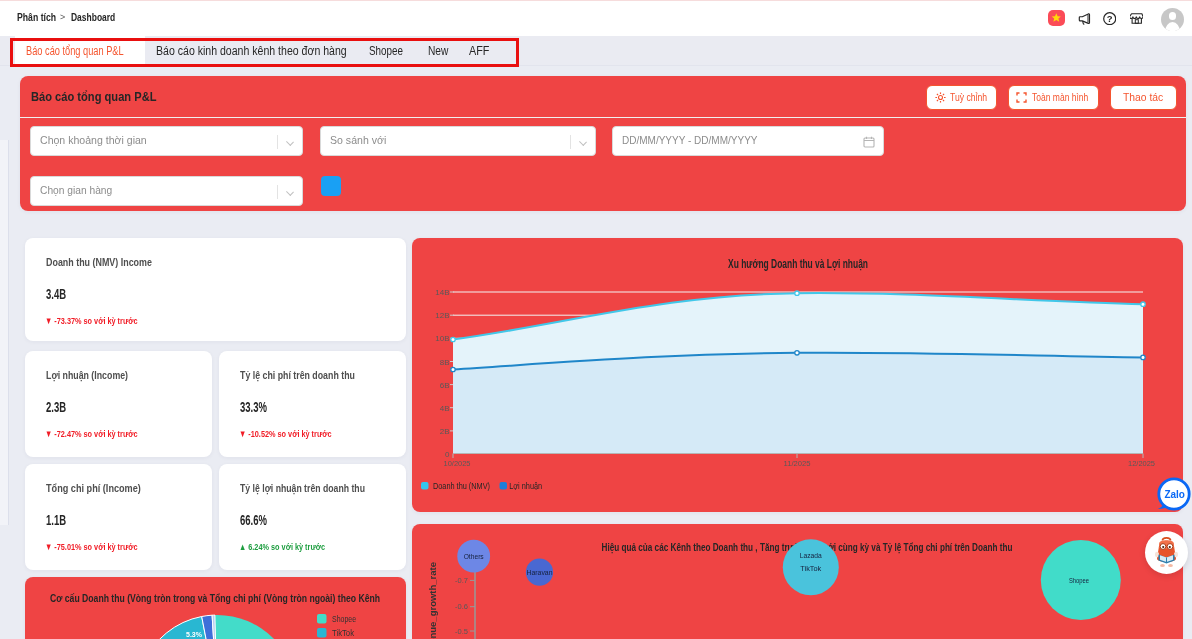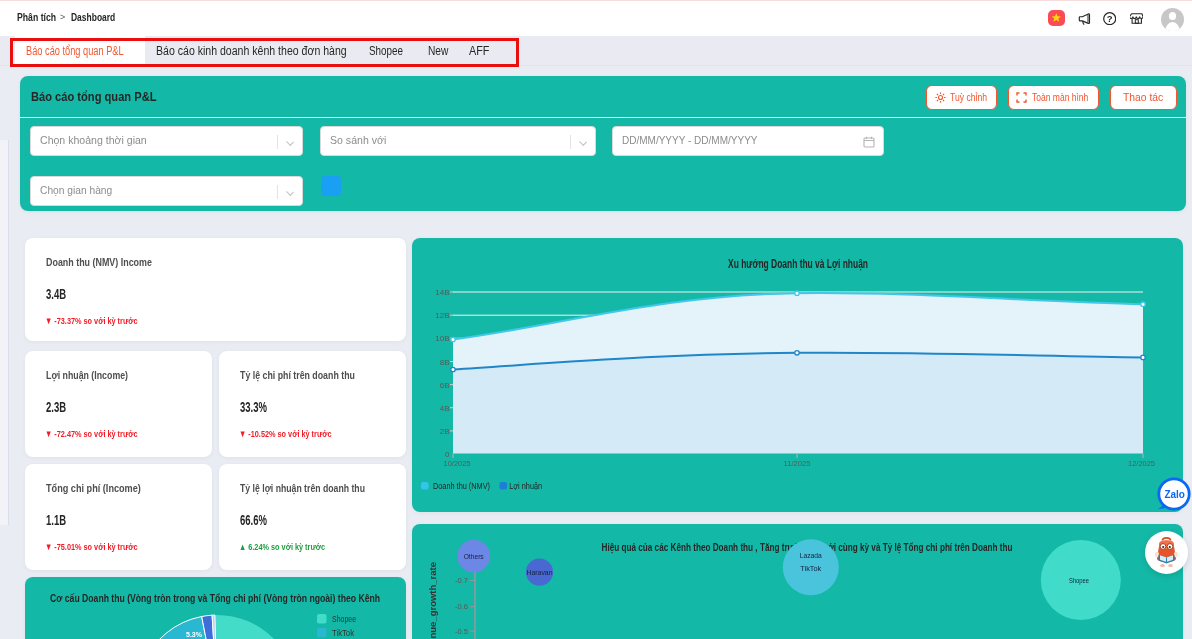--- a/index.html
+++ b/index.html
@@ -1,19 +1,19 @@
 <!DOCTYPE html>
 <html><head>
 <meta charset="utf-8">
 <style>
   * { margin:0; padding:0; box-sizing:border-box; }
   html,body { width:1192px; height:639px; overflow:hidden; font-family:"Liberation Sans",sans-serif; background:#eaecf3; position:relative; }
   .abs { position:absolute; }
   .sx { position:absolute; display:inline-block; transform-origin:0 50%; white-space:nowrap; }
-  .panel { position:absolute; background:#14b8a6; border-radius:8px; box-shadow:0 1px 4px rgba(30,40,80,0.05); }
+  .panel { position:absolute; background:#ef4444; border-radius:8px; box-shadow:0 1px 4px rgba(30,40,80,0.05); }
   .inp { position:absolute; background:#fff; border:1px solid #d9d9d9; border-radius:4px; height:30px; }
   .chev { position:absolute; right:9px; top:12px; width:6px; height:6px; border-right:1.3px solid #bfbfbf; border-bottom:1.3px solid #bfbfbf; transform:rotate(45deg) scale(1,0.85); }
   .sep { position:absolute; right:24px; top:8px; width:1px; height:14px; background:#e3e3e3; }
   .btn { position:absolute; background:#fff; border:1px solid #f5552f; border-radius:6px; height:25px; }
   .card { position:absolute; background:#fff; border-radius:8px; box-shadow:0 1px 4px rgba(30,40,80,0.05); }
 </style>
 </head>
 <body>
 
 <div class="abs" style="left:0;top:0;width:1192px;height:36px;background:#fff;"></div>

